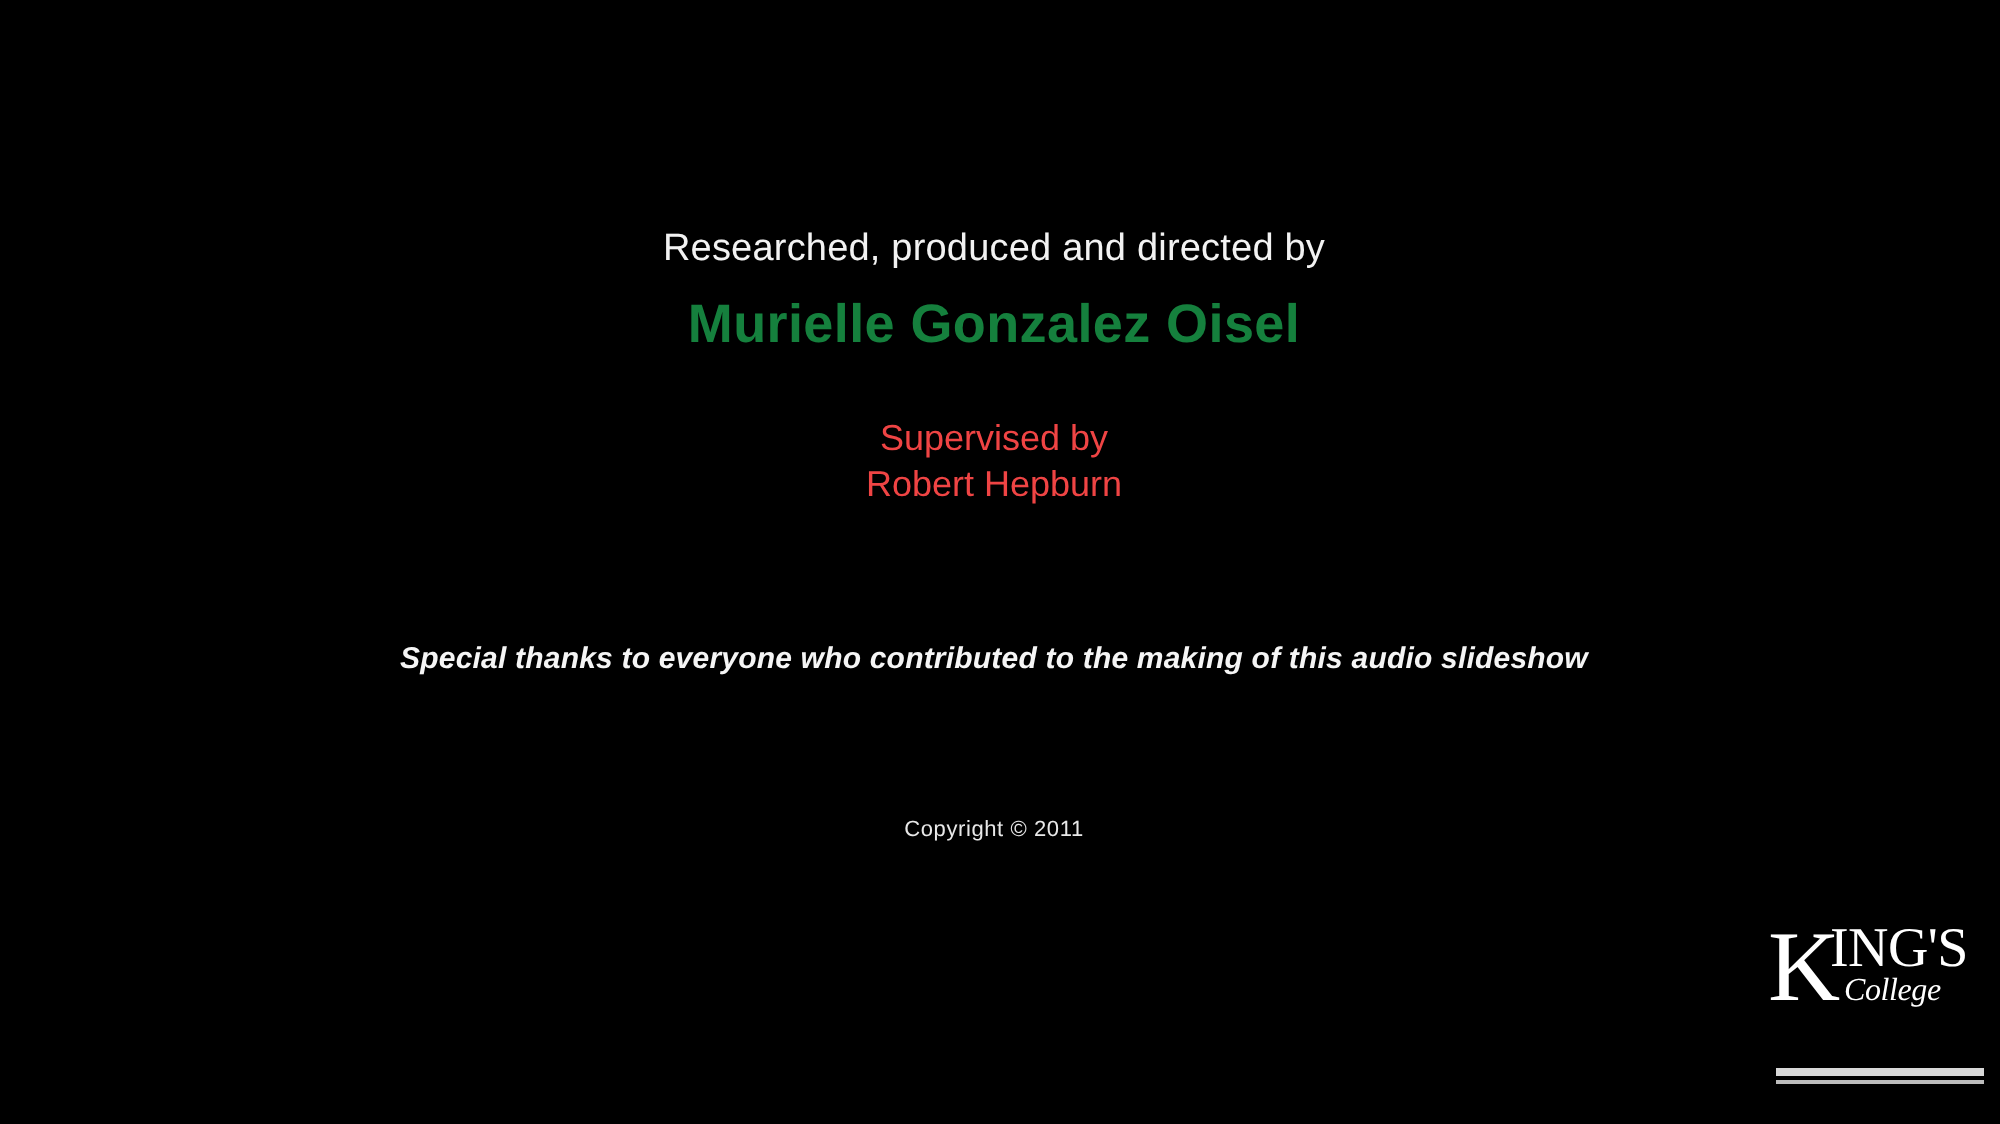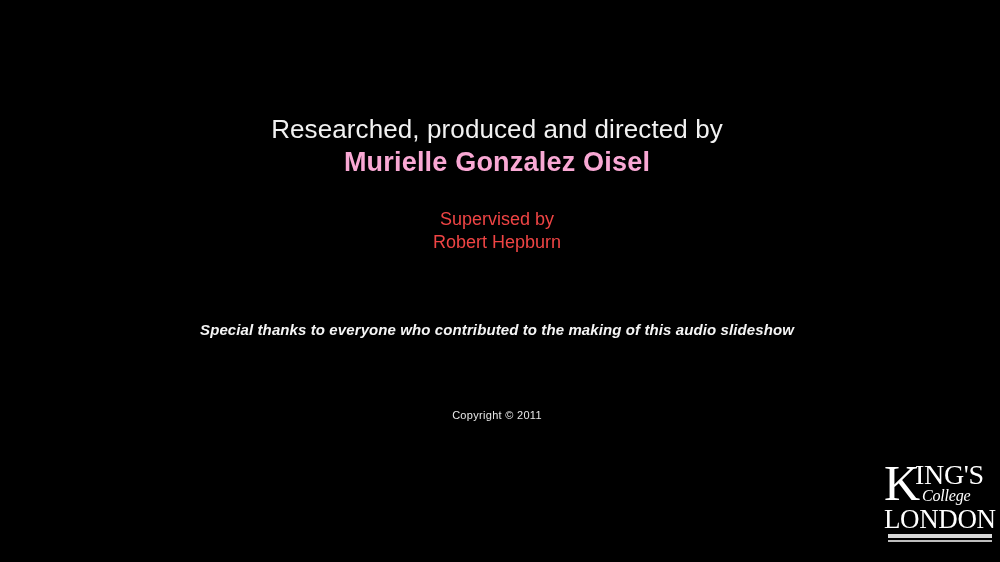--- a/index.html
+++ b/index.html
@@ -29,35 +29,35 @@
     width: 994px;          
     text-align: center;
     color: #ffffff;
   }
 
   .line-role {
     position: absolute;
     top: 114px;
     left: 0;
     width: 100%;
-    font-size: 26px;
+    font-size: 19px;
     font-weight: 400;
     letter-spacing: 0.1px;
     color: #f2f2f2;
   }
 
   .line-name {
     position: absolute;
     top: 147px;
     left: 0;
     width: 100%;
     font-size: 27px;
     font-weight: 700;
     letter-spacing: 0.2px;
-    color: #f9a8d4;
+    color: #15803d;
   }
 
   .supervised {
     position: absolute;
     top: 208px;
     left: 0;
     width: 100%;
     font-size: 18px;
     font-weight: 400;
     line-height: 23px;
@@ -175,19 +175,18 @@
     <div class="thanks">Special thanks to everyone who contributed to the making of this audio slideshow</div>
 
     <div class="copyright">Copyright © 2011</div>
   </div>
 
   <div class="logo">
     <div class="logo-top">
       <span class="logo-k">K</span>
       <span class="logo-ings">ING'S</span>
       <span class="logo-college">College</span>
-      <span class="logo-london">LONDON</span>
     </div>
     <div class="logo-rule-thick"></div>
     <div class="logo-rule-thin"></div>
   </div>
 
 </div>
 
 </body></html>

